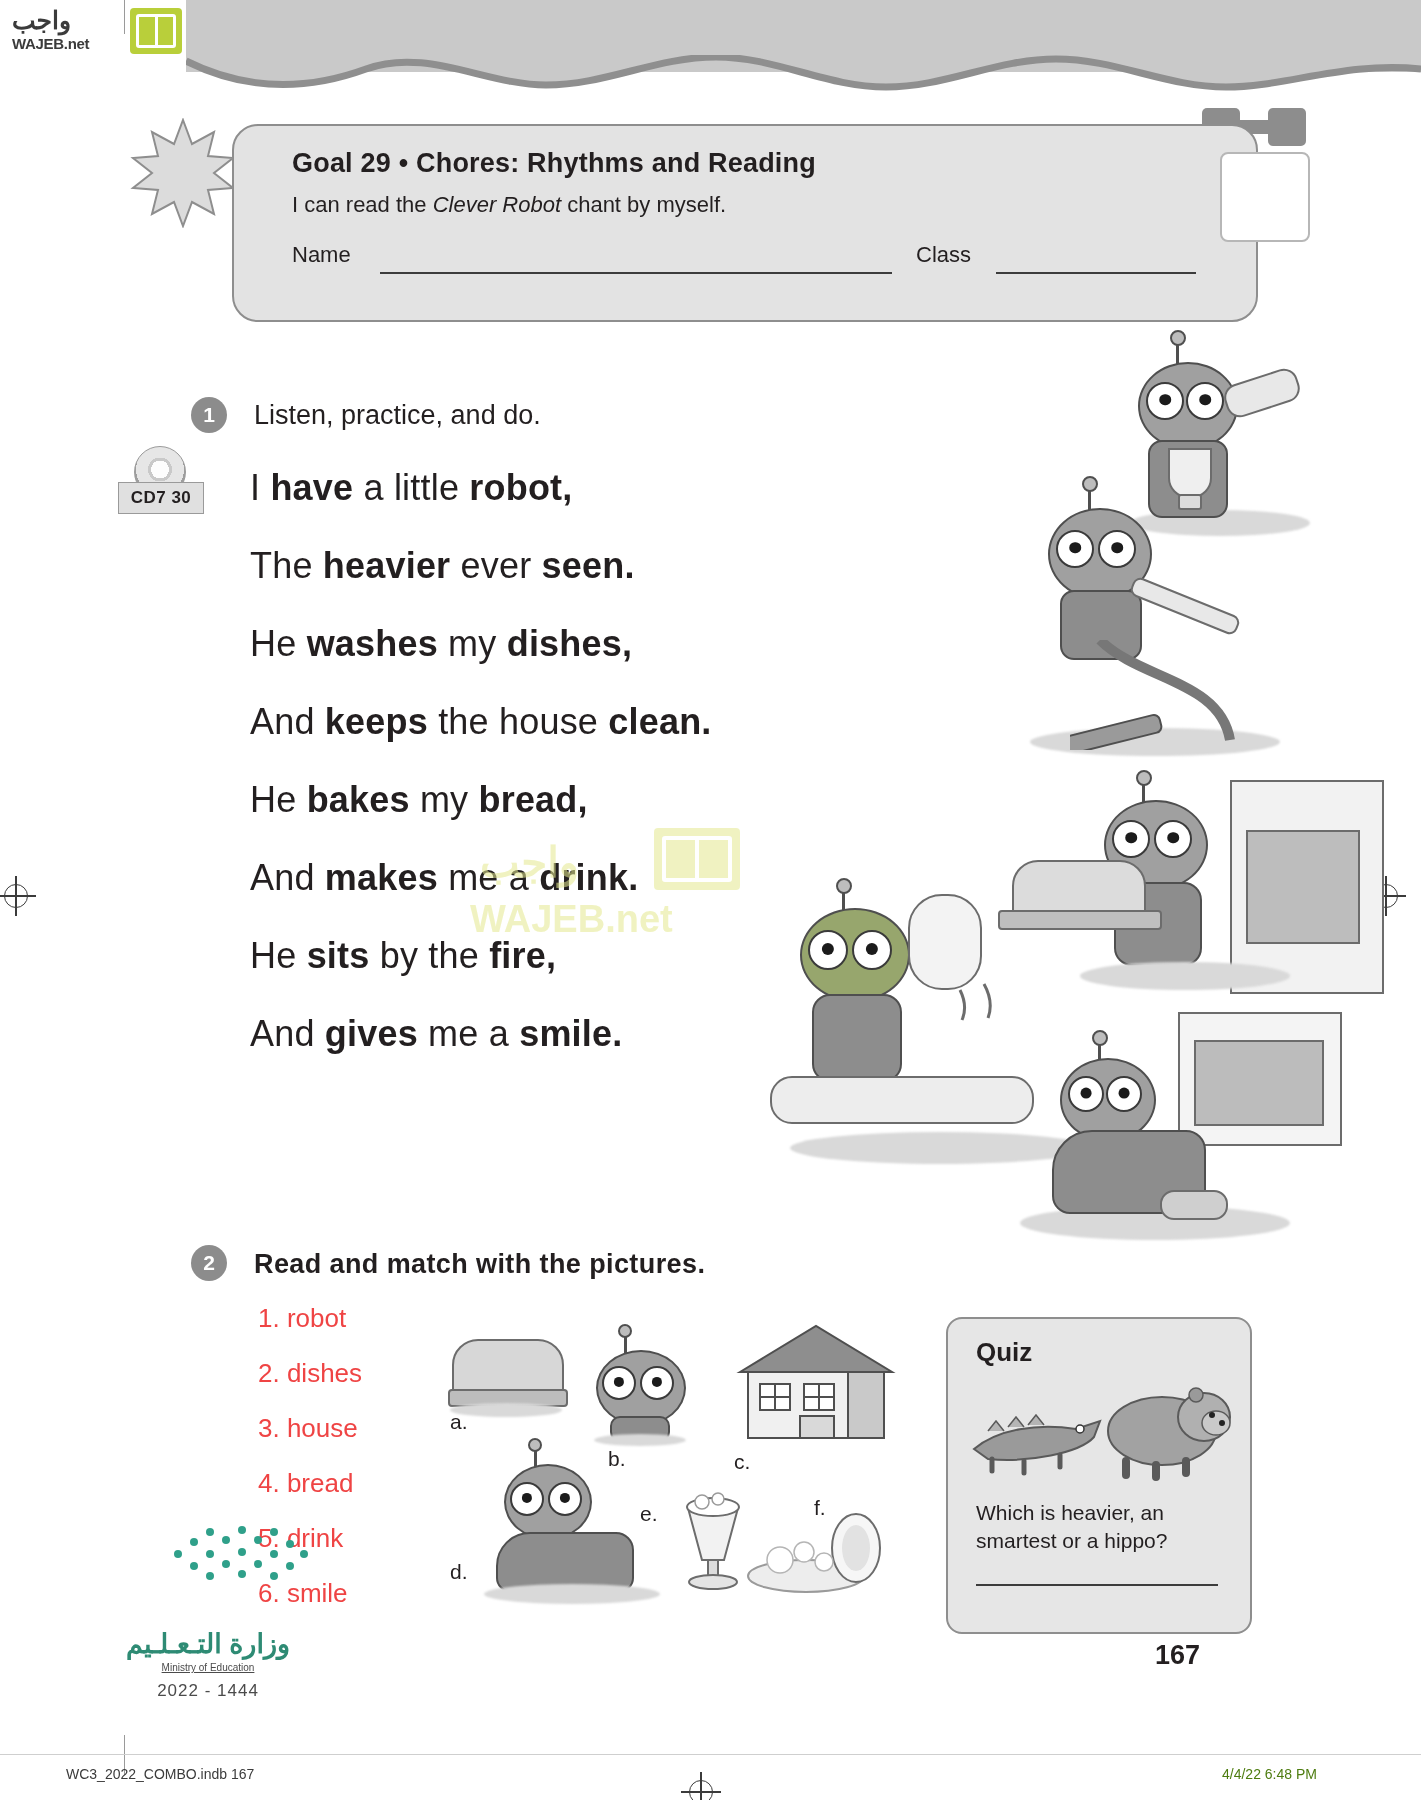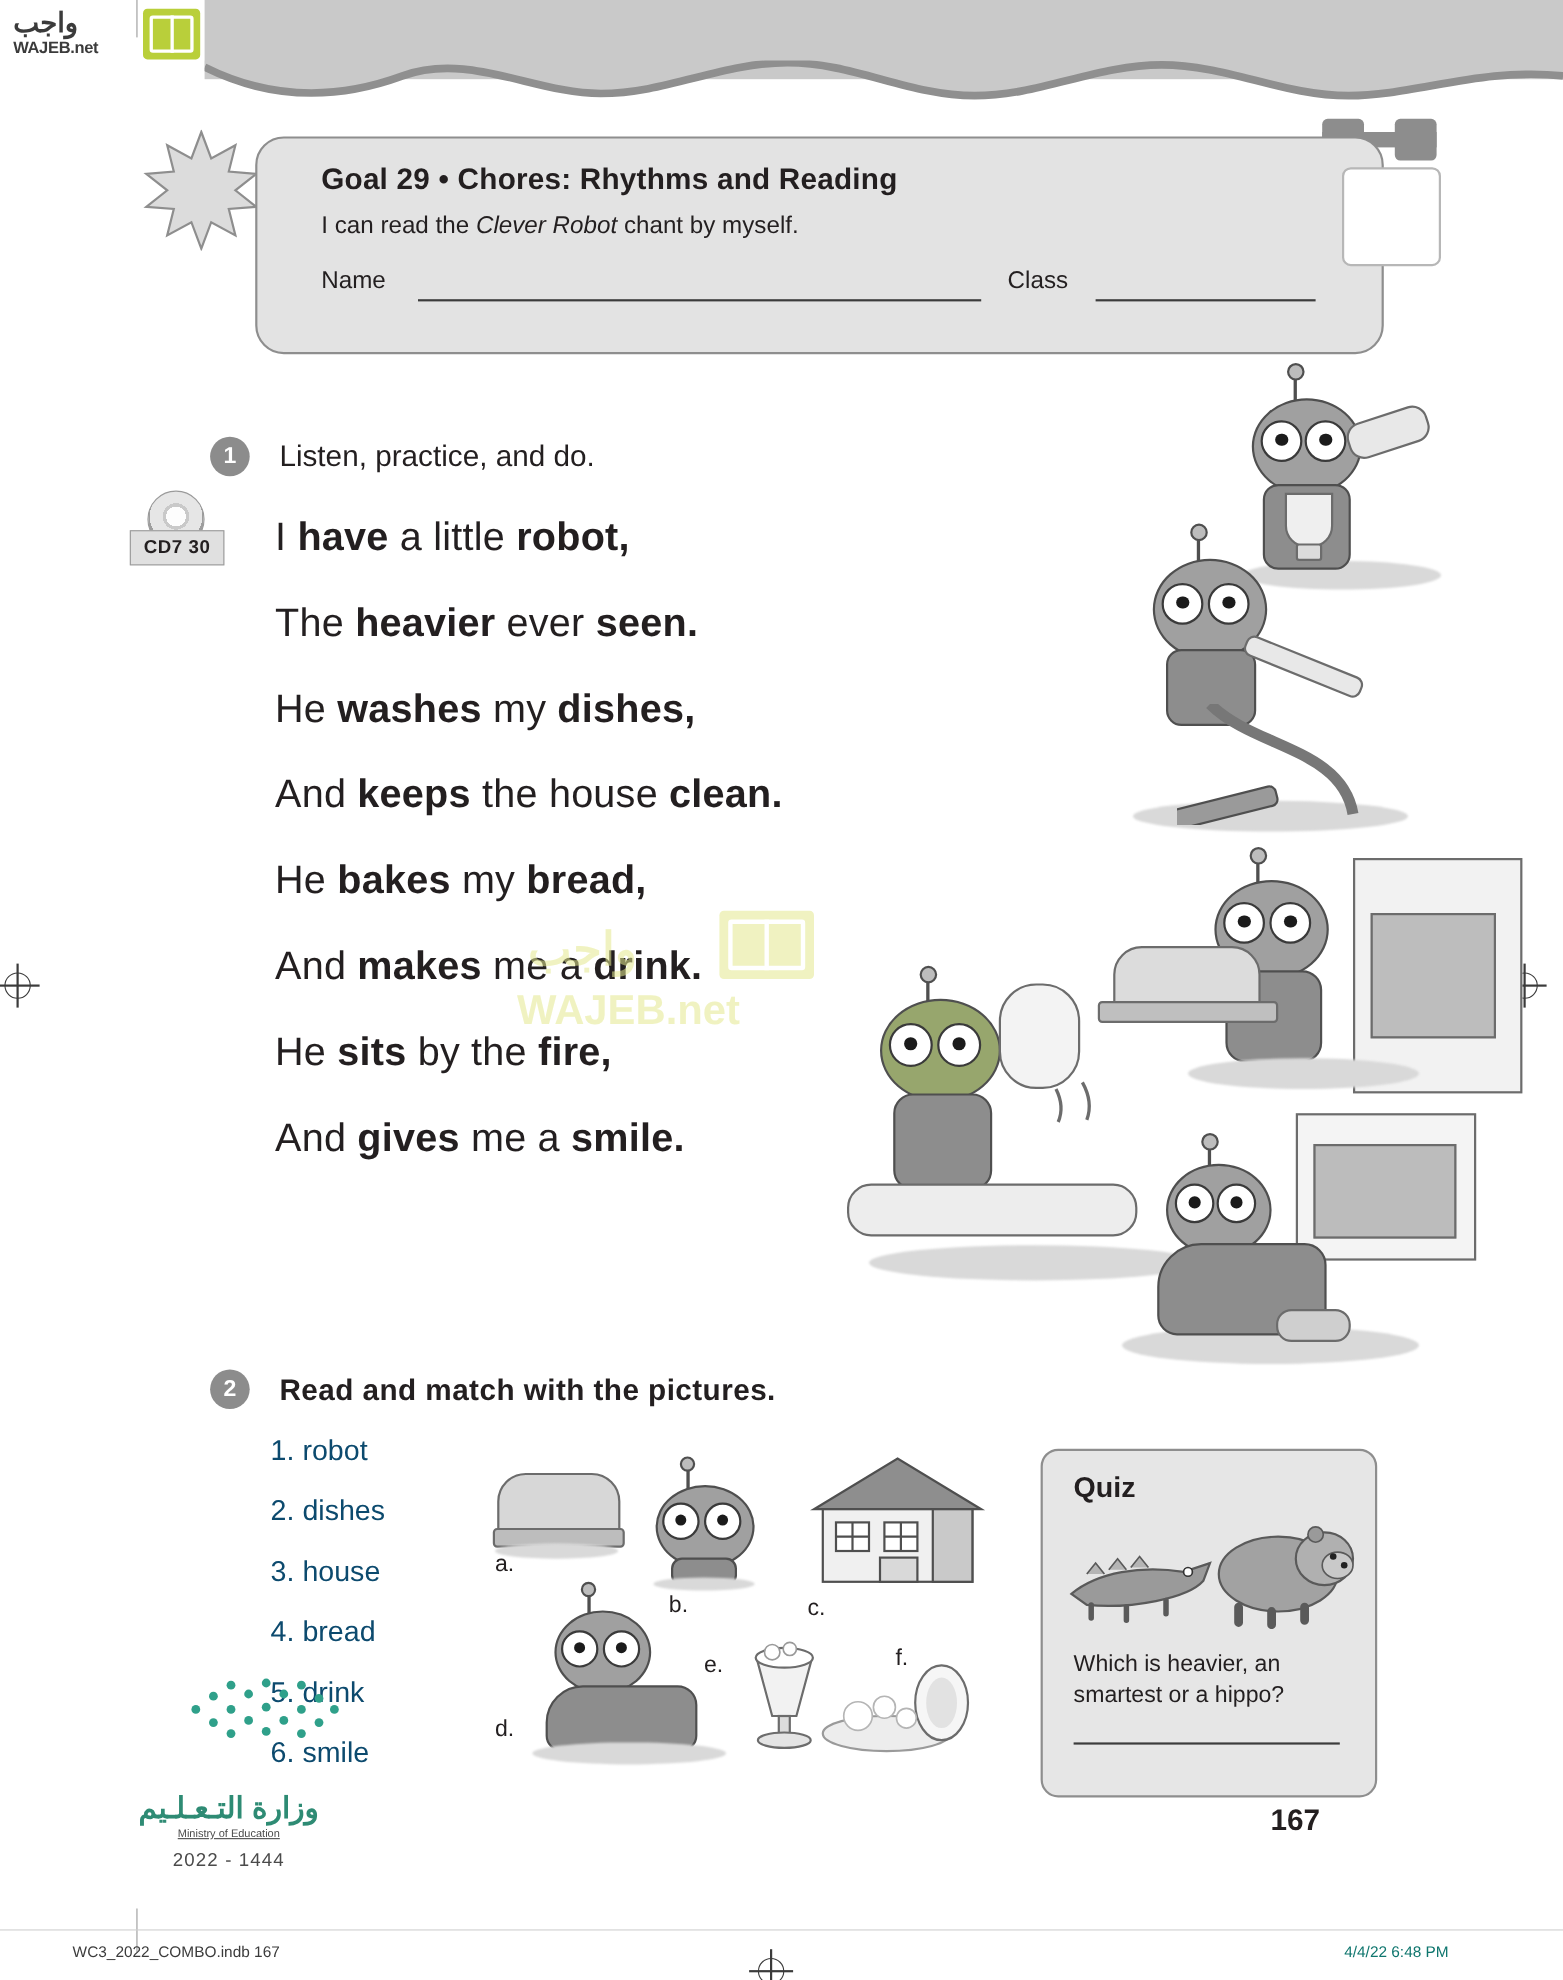--- a/index.html
+++ b/index.html
@@ -95,42 +95,42 @@
   .rb-body{position:absolute;background:#8d8d8d;border:2px solid #4f4f4f;border-radius:18px;}
   .rb-head{position:absolute;background:#a0a0a0;border:2px solid #4f4f4f;border-radius:50%;}
   .rb-eye{position:absolute;background:#ffffff;border:2px solid #3a3a3a;border-radius:50%;}
   .rb-eye .p{position:absolute;left:50%;top:46%;width:34%;height:34%;background:#1b1b1b;border-radius:50%;transform:translate(-50%,-50%);}
   .rb-ant{position:absolute;background:#4f4f4f;width:3px;}
   .rb-knob{position:absolute;background:#bdbdbd;border:2px solid #4f4f4f;border-radius:50%;}
   .shadow{position:absolute;background:#d9d9d9;border-radius:50%;filter:blur(1px);}
   .appl{position:absolute;background:#e8e8e8;border:2px solid #6c6c6c;}
 
   
-  .matchlist{position:absolute;left:246px;top:1305px;font-size:26px;line-height:1.0;color:#0c4a6e;}
+  .matchlist{position:absolute;left:258px;top:1305px;font-size:26px;line-height:1.0;color:#ef4444;}
   .matchlist div{margin-bottom:29px;}
 
   .lbl{position:absolute;font-size:21px;color:#231f20;}
 
   
   .quiz{position:absolute;left:946px;top:1317px;width:302px;height:313px;background:#e6e6e6;border:2px solid #8e8e8e;border-radius:16px;}
   .quiz .qt{position:absolute;left:28px;top:18px;font-size:26px;font-weight:bold;color:#231f20;}
   .quiz .qq{position:absolute;left:28px;top:180px;width:256px;font-size:21px;line-height:1.35;color:#231f20;}
   .quiz .qline{position:absolute;left:28px;top:265px;width:242px;height:2px;background:#3c3c3c;}
 
   
   .dots{position:absolute;left:170px;top:1520px;width:140px;height:70px;}
   .moe{position:absolute;left:98px;top:1628px;width:220px;text-align:center;}
   .moe .ar{font-size:27px;color:#2e8b74;font-weight:bold;direction:rtl;letter-spacing:1px;}
   .moe .en{font-size:10px;color:#4b4b4b;margin-top:2px;text-decoration:underline;}
   .moe .yr{font-size:17px;color:#4b4b4b;margin-top:8px;letter-spacing:1px;}
   .pageno{position:absolute;left:1155px;top:1640px;font-size:27px;font-weight:bold;color:#231f20;}
 
   .footline{position:absolute;left:0;top:1754px;width:1421px;height:1px;background:#cfcfcf;}
   .fleft{position:absolute;left:66px;top:1766px;font-size:14px;color:#3b3b3b;}
-  .fright{position:absolute;left:1222px;top:1766px;font-size:14px;color:#0f766e;}
+  .fright{position:absolute;left:1222px;top:1766px;font-size:14px;color:#4d7c0f;}
 </style>
 </head>
 <body>
 
 <div class="page">
 
   <div class="cmark cm-top"></div>
   <div class="cmark cm-bottom"></div>
   <div class="cmark cm-left"></div>
   <div class="cmark cm-right"></div>

